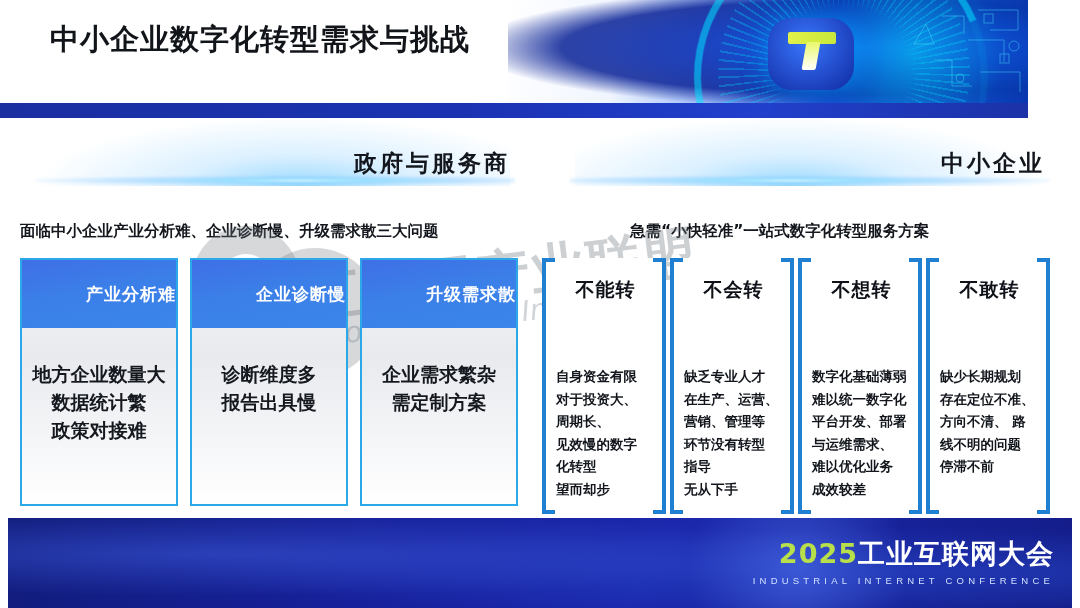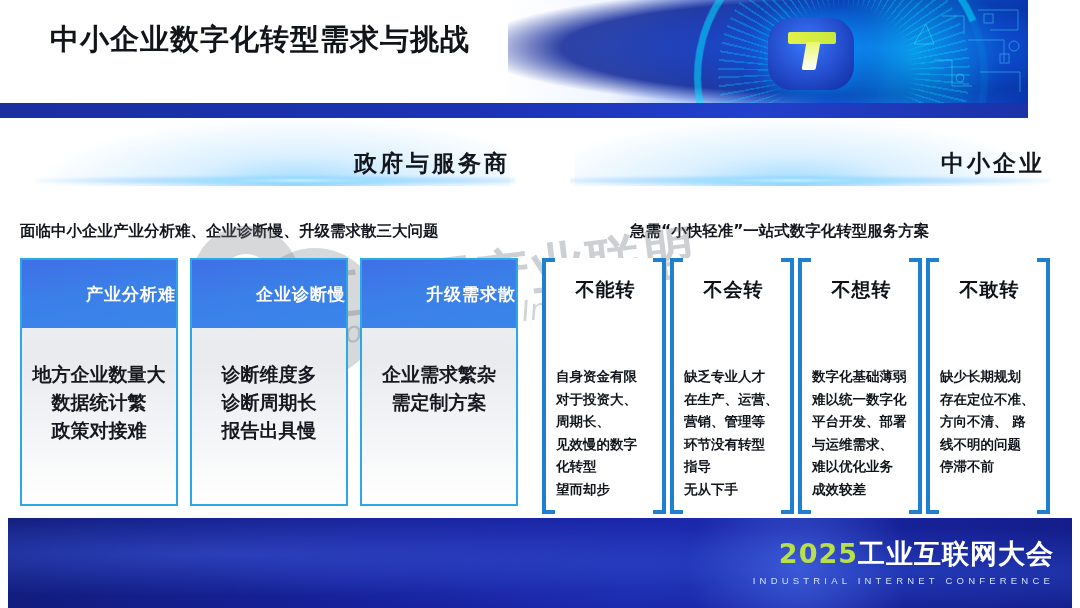--- a/index.html
+++ b/index.html
@@ -251,21 +251,20 @@
         <div>数据统计繁</div>
         <div>政策对接难</div>
       </div>
     </div>
     <div class="lcard">
       <div class="lcard-head">
         <span>企业诊断慢</span>
       </div>
       <div class="lcard-body">
         <div>诊断维度多</div>
-        <div>诊断周期长</div>
         <div>报告出具慢</div>
       </div>
     </div>
     <div class="lcard">
       <div class="lcard-head">
         <span>升级需求散</span>
       </div>
       <div class="lcard-body">
         <div>企业需求繁杂</div>
         <div>需定制方案</div>

